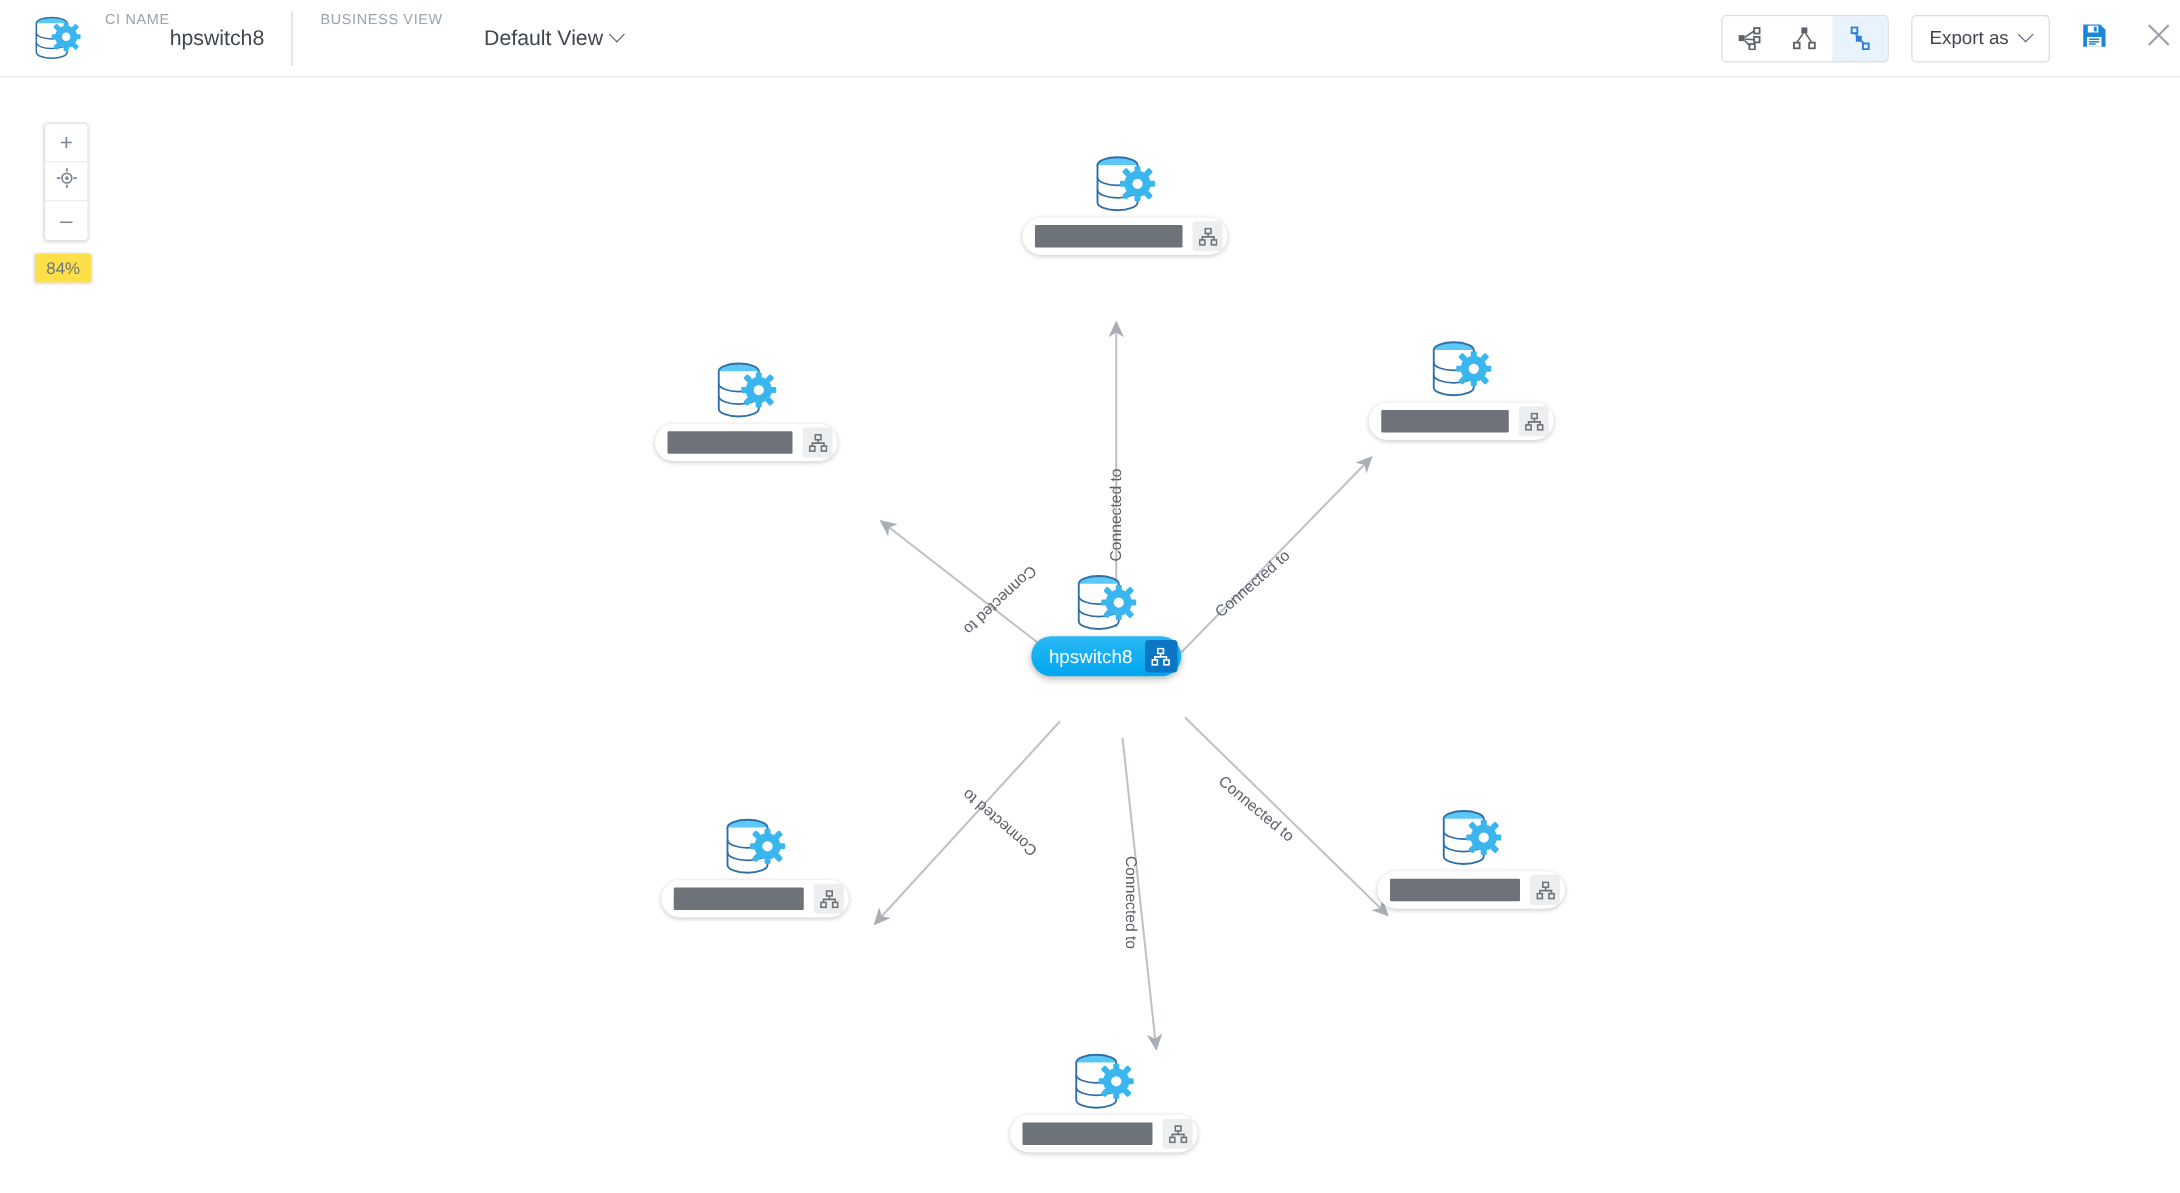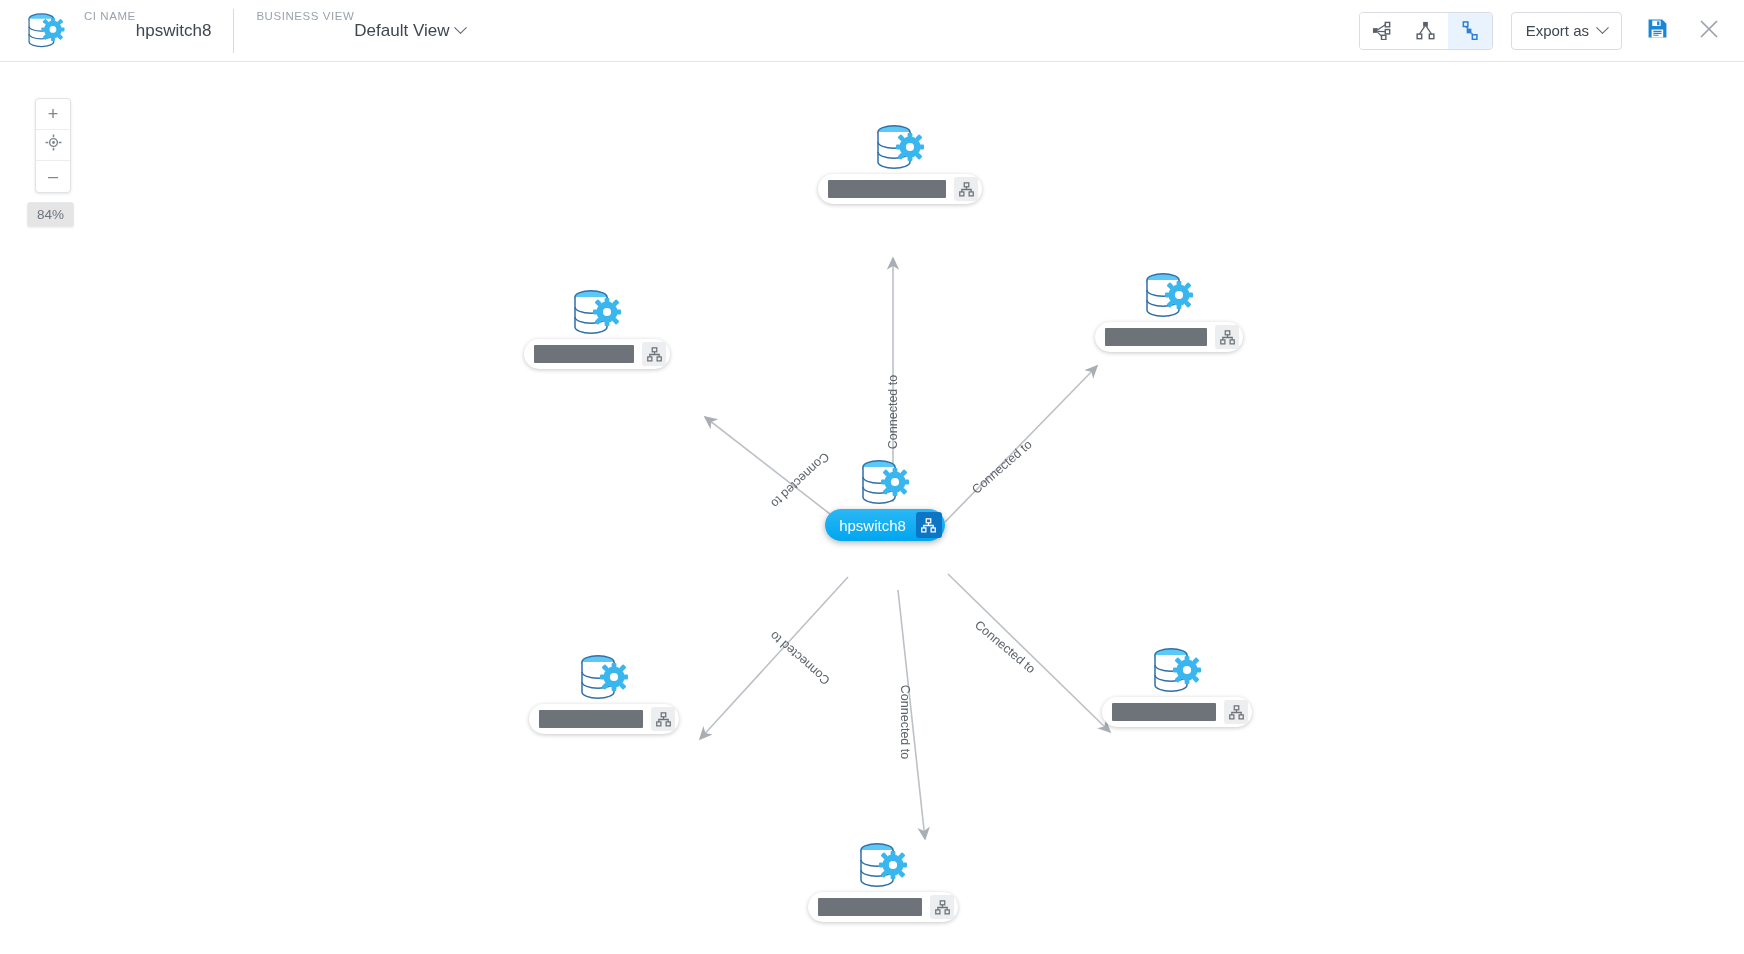--- a/index.html
+++ b/index.html
@@ -41,20 +41,21 @@
     height: 44px;
   }
   .meta-block {
     display: flex;
     justify-content: center;
     padding-right: 22px;
   }
   .meta-block.divided {
     border-left: 1px solid #d6d9dd;
     padding-left: 22px;
+    gap: 33px;
   }
   .meta-label {
     font-size: 11.5px;
     letter-spacing: 0.55px;
     color: #9aa2ab;
     text-transform: uppercase;
     line-height: 15px;
     margin-bottom: 2px;
   }
   .meta-value {
@@ -70,21 +71,20 @@
     width: 9px; height: 9px;
     border-right: 1.7px solid #5b6470;
     border-bottom: 1.7px solid #5b6470;
     transform: rotate(45deg) translate(-2px,-2px);
   }
 
   .header-right {
     margin-left: auto;
     display: flex;
     align-items: center;
-    padding-right: 18px;
     gap: 18px;
   }
   .seg-group {
     display: flex;
     border: 1px solid #d9dce0;
     border-radius: 4px;
     overflow: hidden;
     height: 38px;
     background: #fff;
   }
@@ -157,21 +157,21 @@
     cursor: pointer;
     color: #7d858e;
     font-size: 18px;
     border-bottom: 1px solid #ebedef;
   }
   .zoom-cell:last-child { border-bottom: none; }
   .zoom-readout {
     position: absolute;
     left: 27px;
     top: 140px;
-    background: #e5e5e5;
+    background: #fde047;
     border: 1px solid #e6e8ea;
     border-radius: 3px;
     box-shadow: 0 1px 2px rgba(0,0,0,0.07);
     padding: 4px 9px;
     font-size: 13.5px;
     color: #6d757e;
     z-index: 40;
   }
 
   

